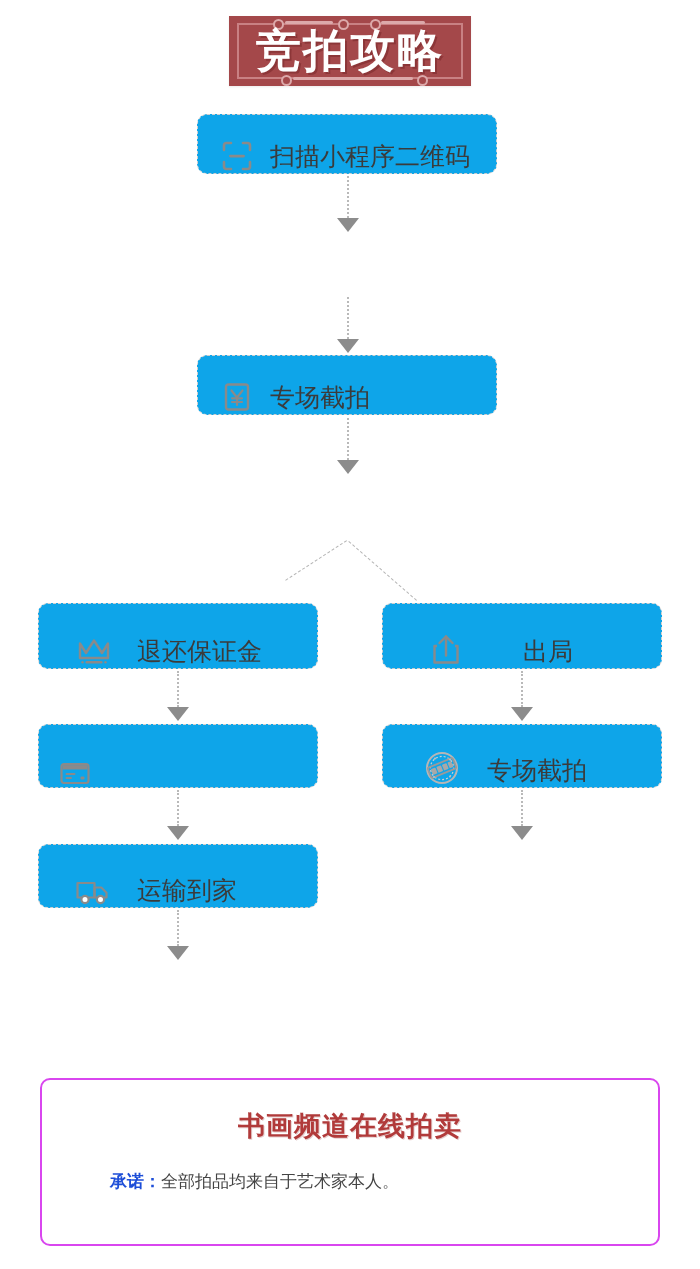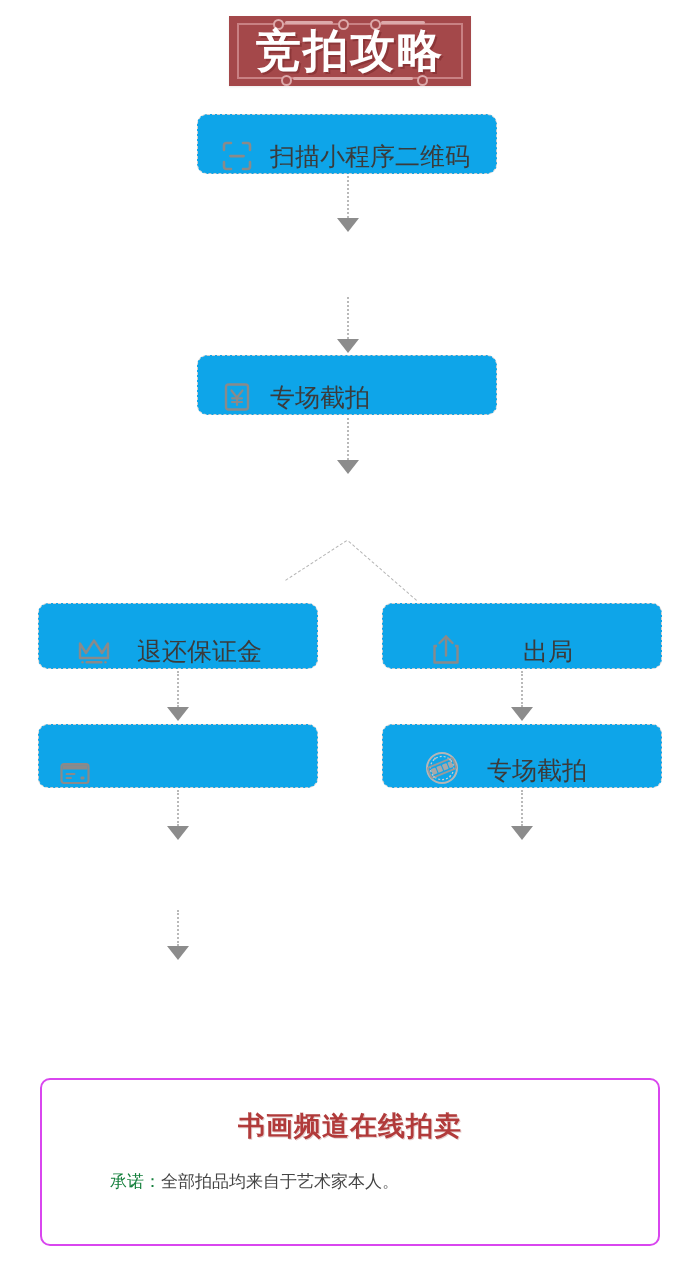--- a/index.html
+++ b/index.html
@@ -125,21 +125,21 @@
     letter-spacing:1px;
     font-family:"DejaVu Sans","Liberation Sans",sans-serif;
     text-shadow:1px 1px 0 rgba(150,60,60,.25);
   }
   .footer .f-lines{margin-top:22px;padding-left:68px;}
   .footer .f-line{
     font-size:17px;color:#444;line-height:30px;
     font-family:"DejaVu Sans","Liberation Sans",sans-serif;
     white-space:nowrap;
   }
-  .footer .f-key{font-weight:normal;color:#15803d;}
+  .footer .f-key{font-weight:bold;color:#1d4ed8;}
   svg{display:block;}
 </style>
 </head>
 <body>
 
 <div class="page">
 
   <div class="banner">
     <div class="inner-border"></div>
     <div class="bar b1"></div>
@@ -264,20 +264,31 @@
 
   <div class="arrow" style="left:167px;top:790px;width:22px;height:50px;">
     <span class="stem" style="height:36px;"></span>
       <span class="head"></span>
   </div>
   <div class="arrow" style="left:511px;top:790px;width:22px;height:50px;">
     <span class="stem" style="height:36px;"></span>
       <span class="head"></span>
   </div>
 
+  <div class="node n-ship">
+    <span class="icon">
+      <svg width="36" height="30" viewBox="0 0 36 30">
+        <path d="M2.5 6h17v14.5h-17z" fill="none" stroke="#8a8a8a" stroke-width="2.2" stroke-linejoin="round"></path>
+        <path d="M19.5 10.5h6.8l5.2 5.2v4.8h-12z" fill="none" stroke="#8a8a8a" stroke-width="2.2" stroke-linejoin="round"></path>
+        <circle cx="10" cy="22.5" r="3.6" fill="#fff" stroke="#8a8a8a" stroke-width="2.2"></circle>
+        <circle cx="25.5" cy="22.5" r="3.6" fill="#fff" stroke="#8a8a8a" stroke-width="2.2"></circle>
+      </svg>
+    </span>
+    <span class="label">运输到家</span>
+  </div>
 
 
   <div class="arrow" style="left:167px;top:910px;width:22px;height:50px;">
     <span class="stem" style="height:36px;"></span>
       <span class="head"></span>
   </div>
 
 
   <div class="footer">
     <div class="f-title">书画频道在线拍卖</div>

